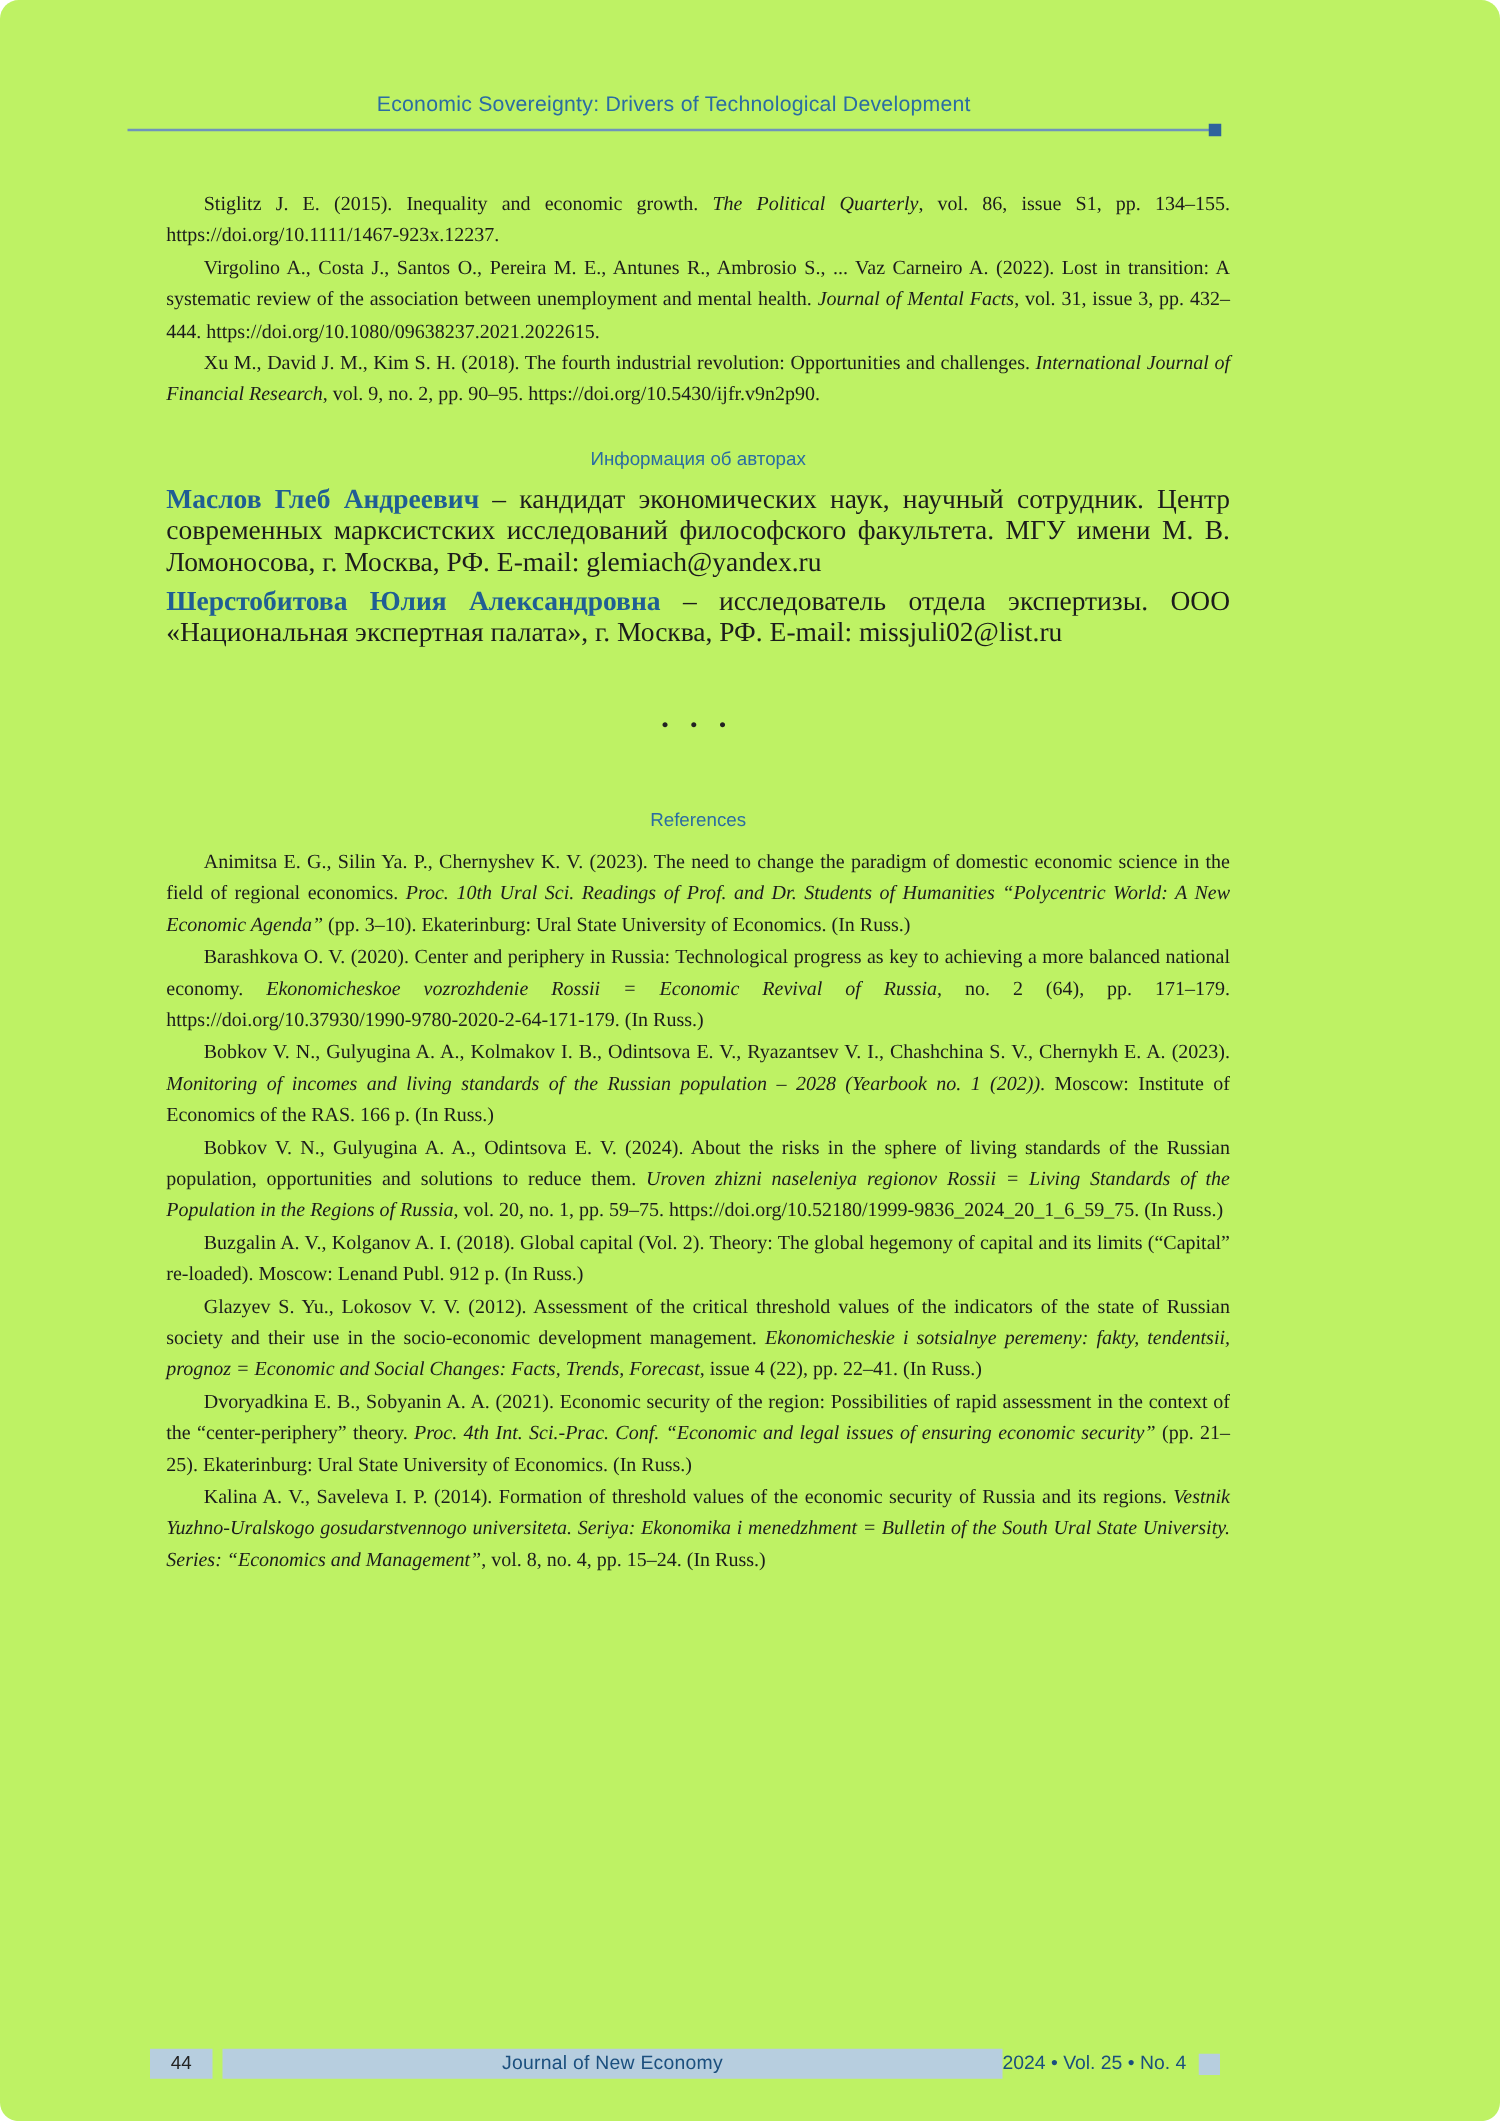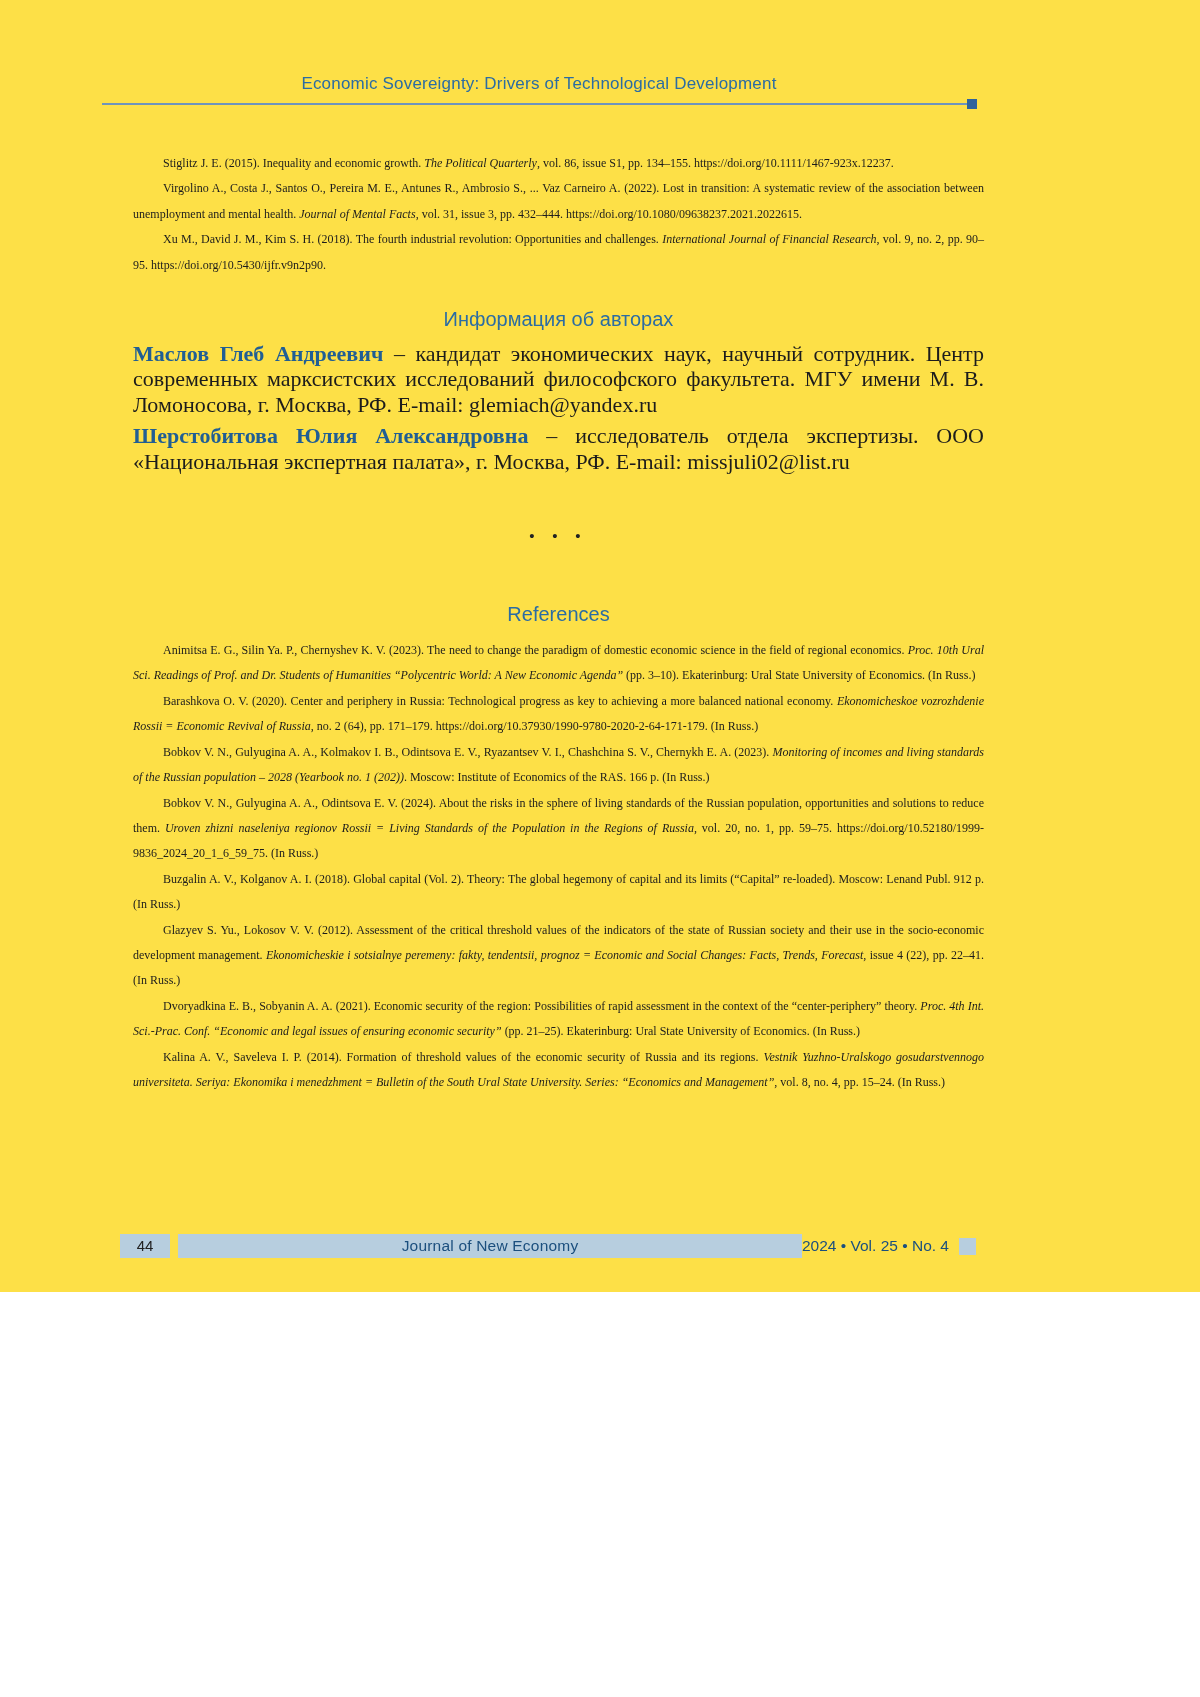--- a/index.html
+++ b/index.html
@@ -13,23 +13,24 @@
   }
   html,body{margin:0;padding:0;}
   body{
     width:1200px;height:1697px;
     background:#ffffff;
     font-family:"Liberation Serif", serif;
     color:var(--text);
   }
   .page{
     position:relative;
-    width:1200px;height:1292px;
+    width:1200px;height:1697px;
     overflow:hidden;
-    background:#fde047;
+    background:#bef264;
+    border-radius:15px;
   }
   
   .header{
     margin-left:102px;
     width:874px;
     padding-top:74px;
   }
   .header-title{
     text-align:center;
     font-family:"Liberation Sans", sans-serif;
@@ -52,37 +53,37 @@
   
   .content{
     margin-left:133px;
     width:851px;
   }
   .content{margin-top:46px;}
   .refs-top p, .refs p{
     margin:0;
     text-align:justify;
     text-indent:30px;
-    font-size:12px;
+    font-size:16px;
     line-height:25.4px;
   }
   .authors p{
     margin:0 0 6px 0;
     text-align:justify;
     font-size:22px;
     line-height:25.4px;
   }
   .rs-i{font-style:italic;}
   .rs-bb{font-weight:bold;color:var(--author_name);}
   .section-heading{
     margin:0;
     text-align:center;
     font-family:"Liberation Sans", sans-serif;
     font-weight:normal;
-    font-size:20px;
+    font-size:15px;
     color:var(--accent);
   }
   .authors-heading{margin:30px 0 10px 0;}
   .refs-heading{margin:58px 0 12px 0;}
   .separator{
     margin-top:54px;
     text-align:center;
     font-weight:bold;
     font-size:15px;
     letter-spacing:7px;

